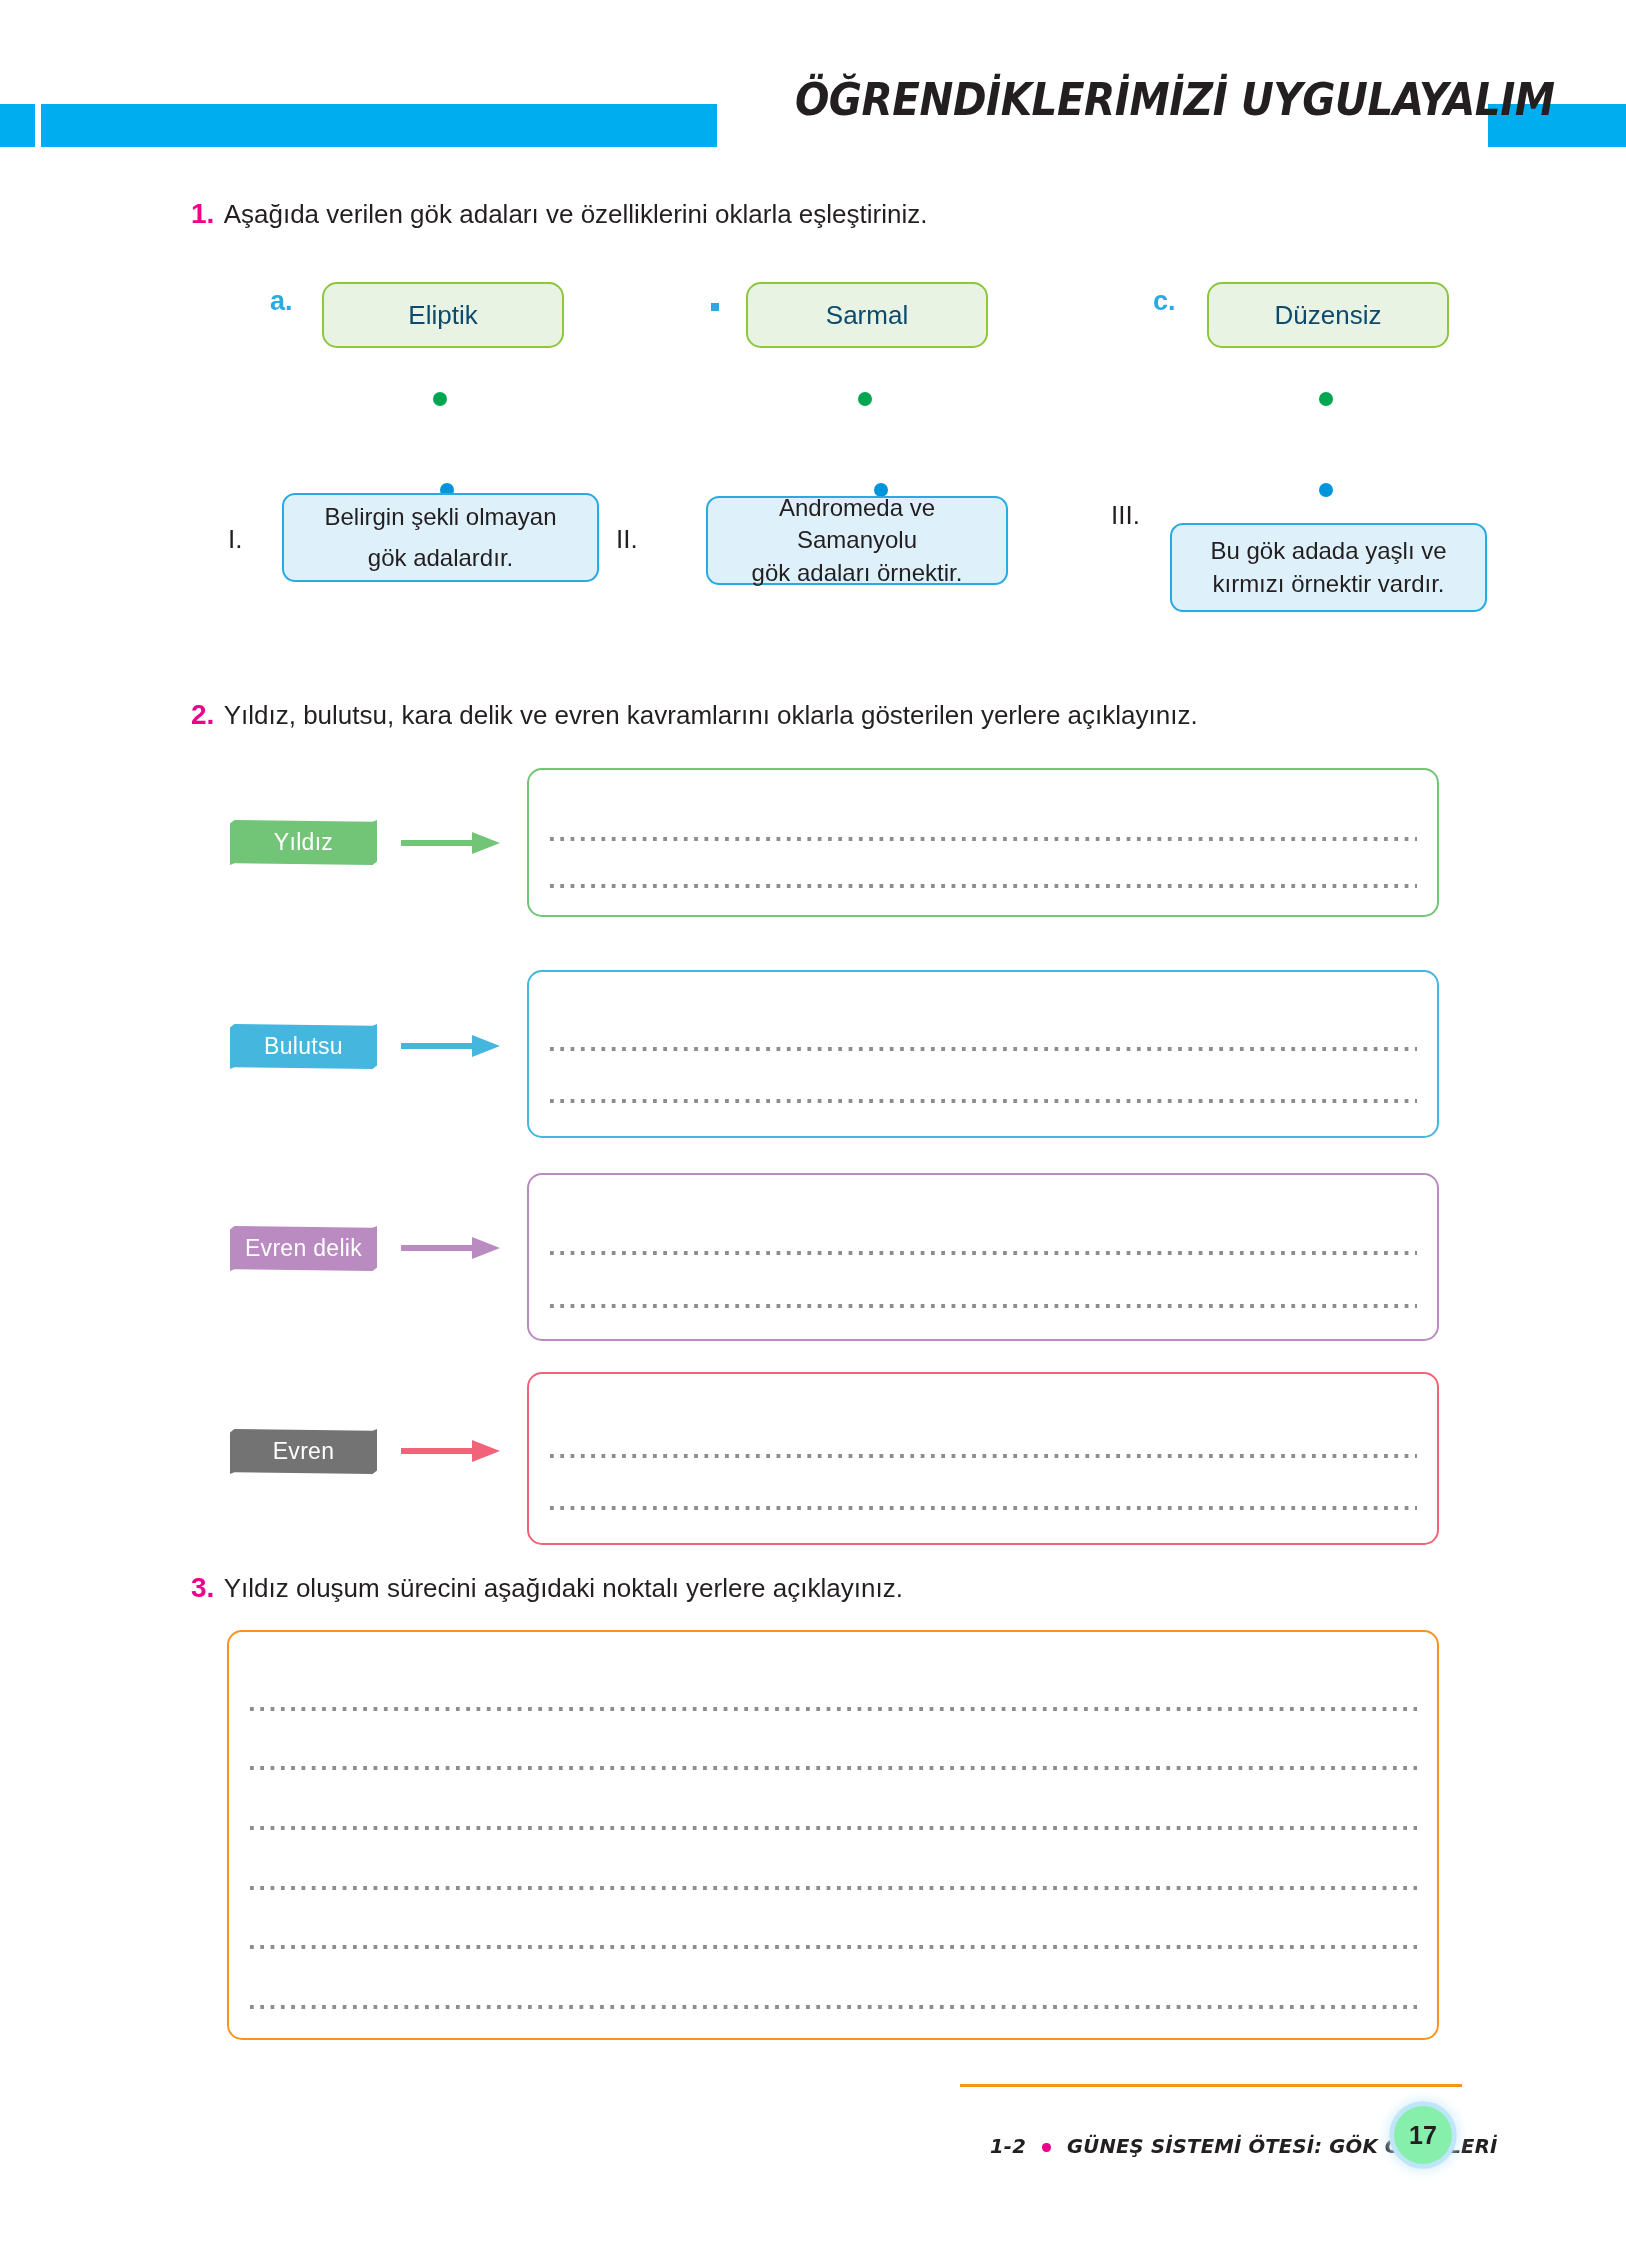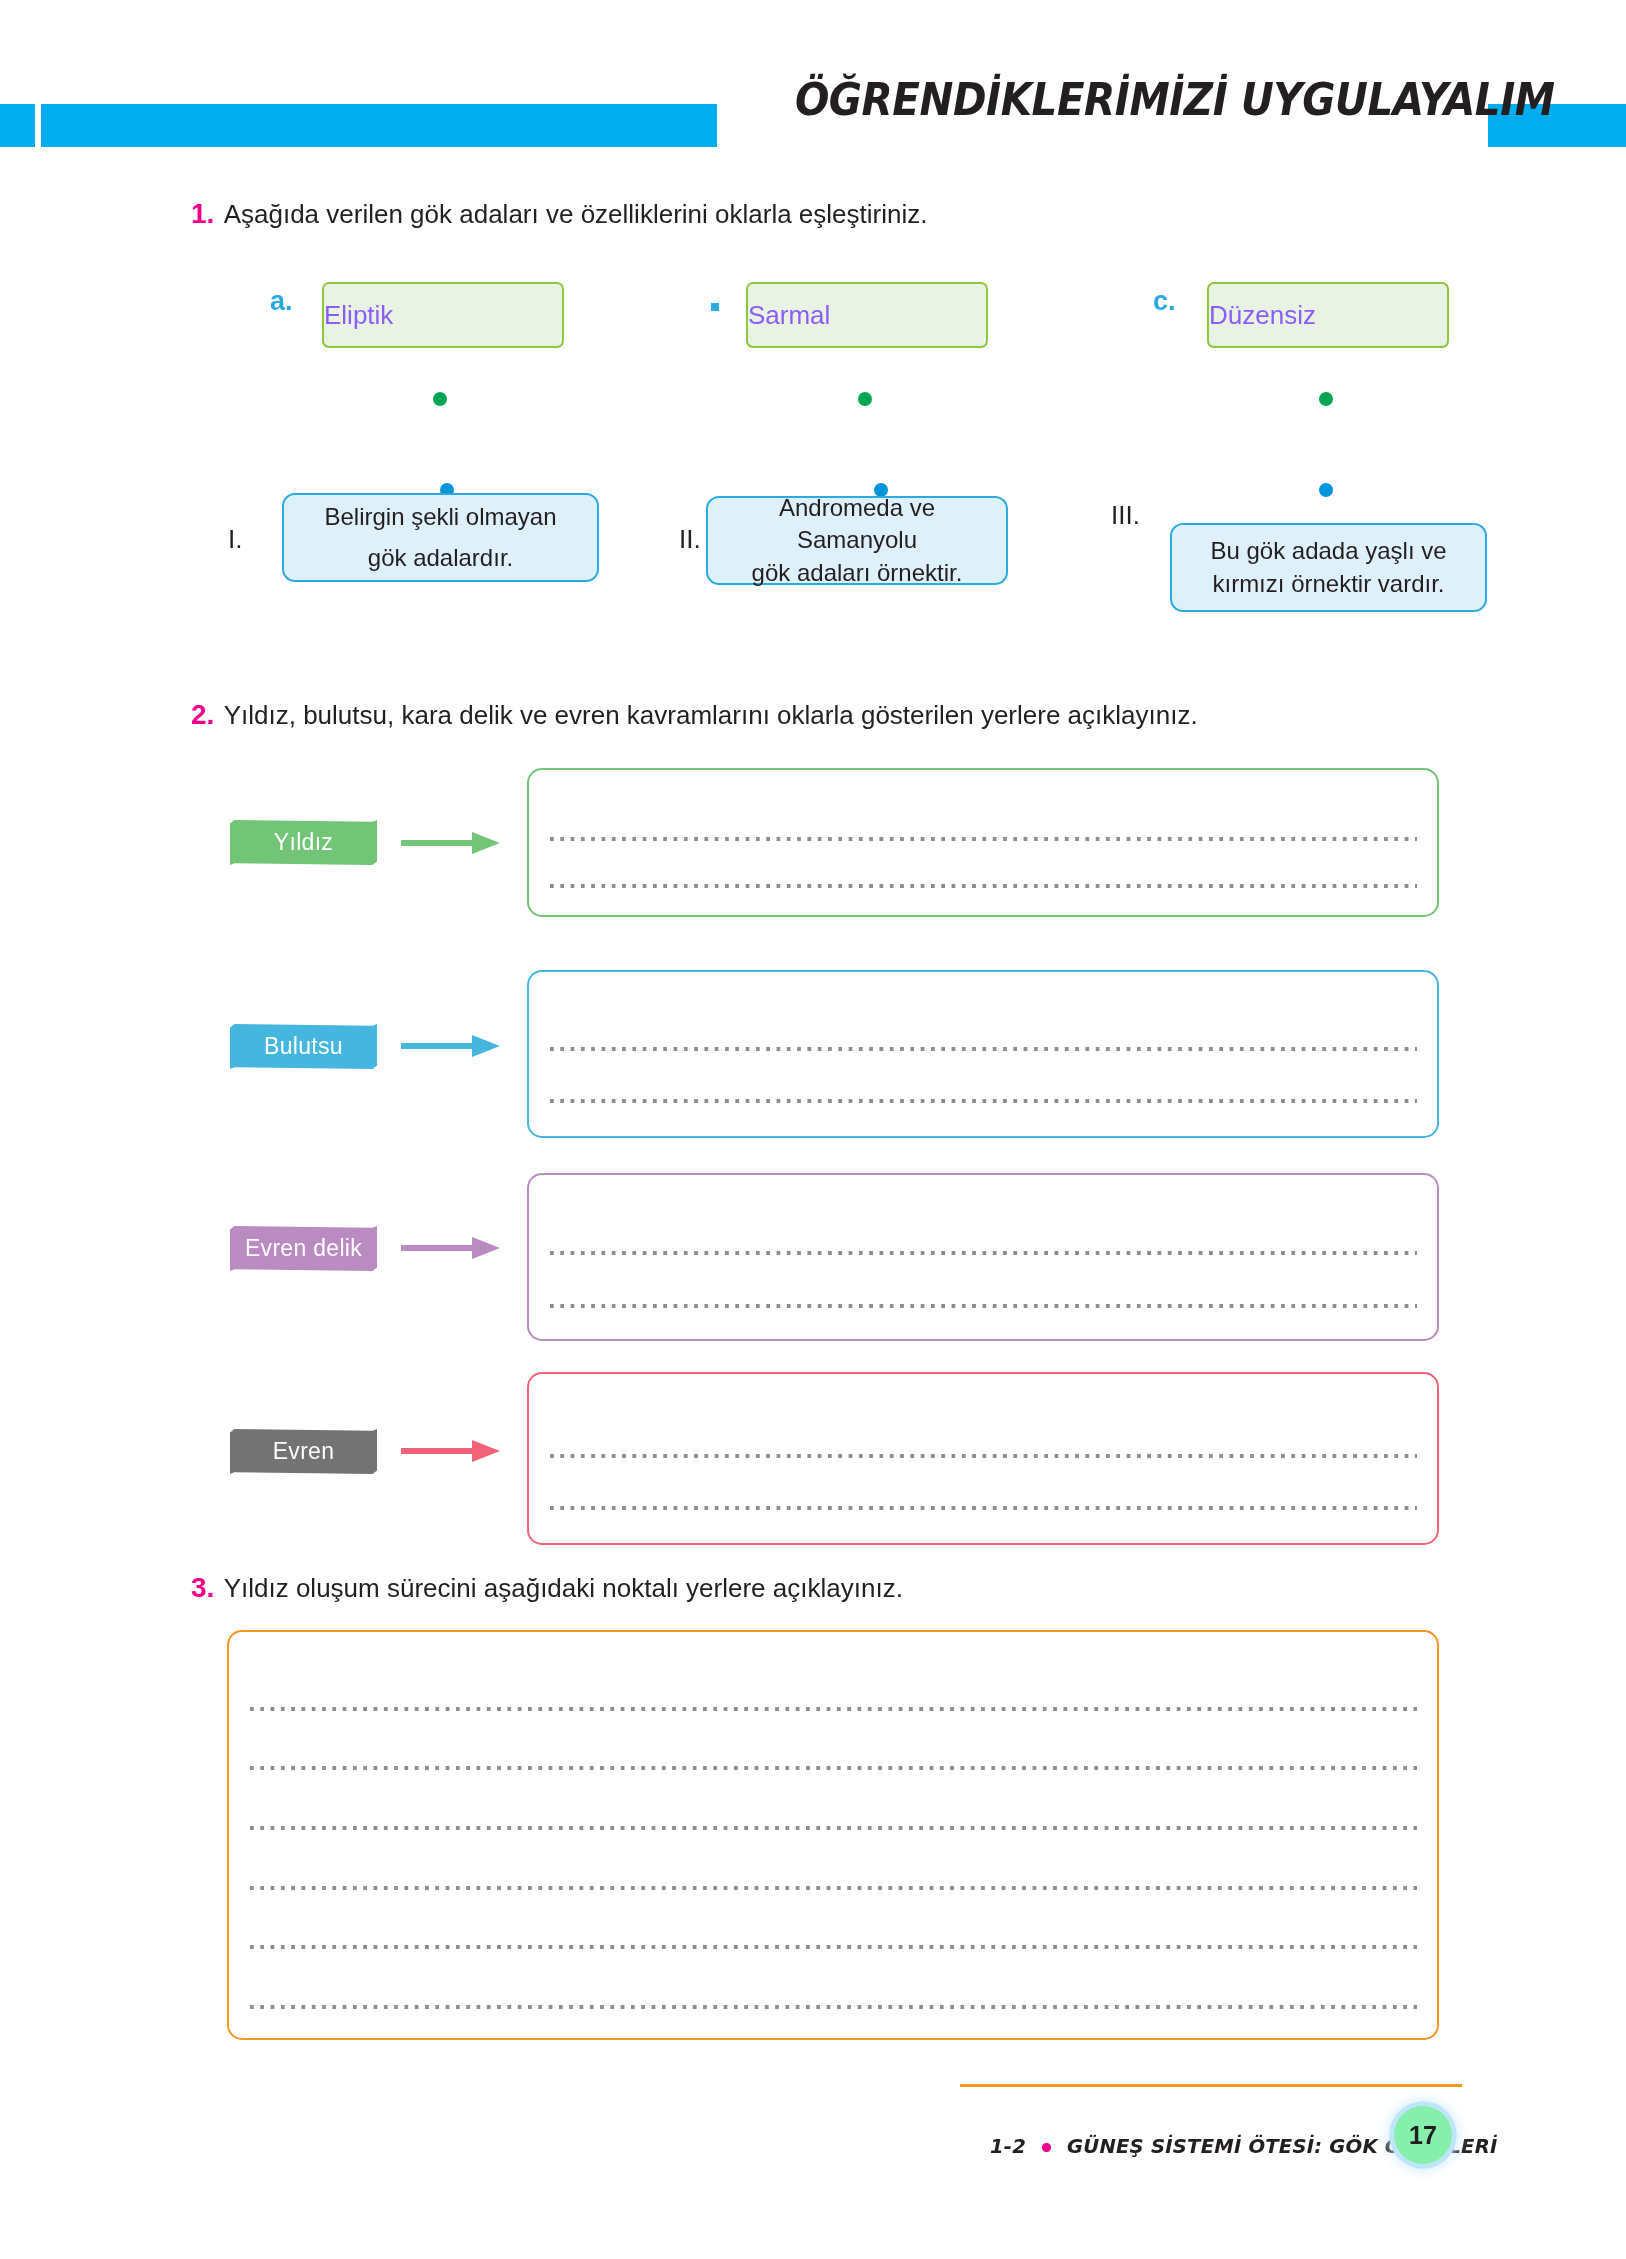--- a/index.html
+++ b/index.html
@@ -87,26 +87,26 @@
   #q3-prompt { left: 191px; top: 1572px; }
 
   
   .q1-zone { position: absolute; left: 0; top: 0; width: 1627px; height: 429px; }
 
   .top-box {
     position: absolute;
     height: 62px;
     background: #E8F3E4;
     border: 2.3px solid #8DC63F;
-    border-radius: 7px;
+    border-radius: 15px;
     display: flex;
     align-items: center;
-    justify-content: flex-start;
+    justify-content: center;
     font-size: 26px;
-    color: #8b5cf6;
+    color: #0c4a6e;
   }
   .bot-box {
     position: absolute;
     background: #DEF0FA;
     border: 2.3px solid #29ABE2;
     border-radius: 13px;
     display: flex;
     align-items: center;
     justify-content: center;
     text-align: center;
@@ -302,21 +302,21 @@
   <div class="dot-blue" style="left:440px; top:483px;"></div>
   <div class="dot-blue" style="left:874px; top:483px;"></div>
   <div class="dot-blue" style="left:1319px; top:483px;"></div>
 
   <div class="roman-label" style="left:228px; top:524px;">I.</div>
   <div class="bot-box" style="left:282px; top:493px; width:317px; height:89px; flex-direction:column;gap:8px;">
     <span>Belirgin şekli olmayan</span>
     <span>gök adalardır.</span>
   </div>
 
-  <div class="roman-label" style="left:679px; top:524px;">II.</div>
+  <div class="roman-label" style="left:616px; top:524px;">II.</div>
   <div class="bot-box" style="left:706px; top:496px; width:302px; height:89px; flex-direction:column;">
     <span>Andromeda ve Samanyolu</span>
     <span>gök adaları örnektir.</span>
   </div>
 
   <div class="roman-label" style="left:1111px; top:500px;">III.</div>
   <div class="bot-box" style="left:1170px; top:523px; width:317px; height:89px; flex-direction:column;">
     <span>Bu gök adada yaşlı ve</span>
     <span>kırmızı örnektir vardır.</span>
   </div>

